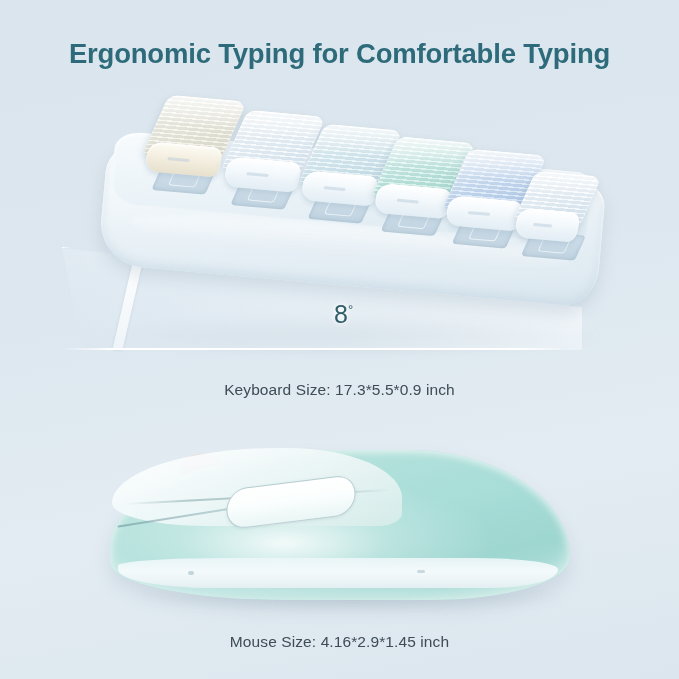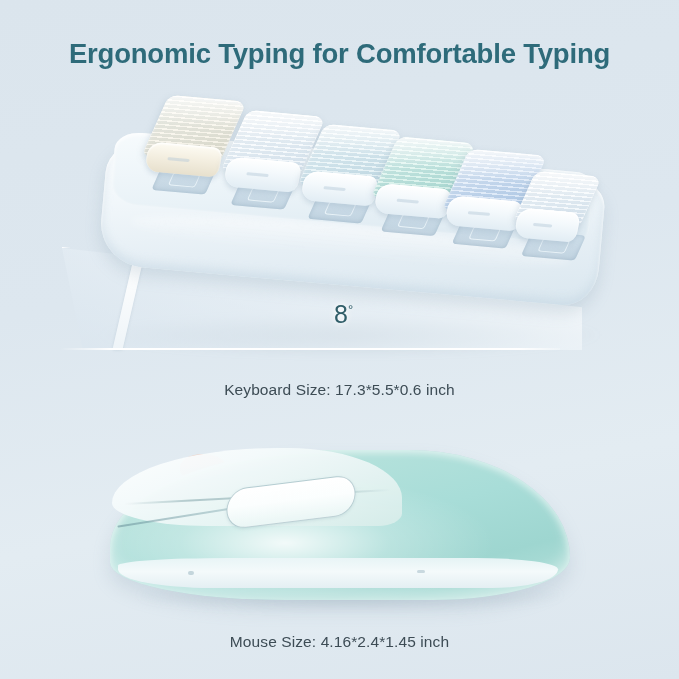--- a/index.html
+++ b/index.html
@@ -466,27 +466,27 @@
       </div>
     </div>
 
     <div class="angle-badge">
       <span>8</span><span class="deg">°</span>
     </div>
 
     <div class="kb-desk-line"></div>
   </div>
 
-  <div class="caption kb">Keyboard Size: 17.3*5.5*0.6 inch</div>
+  <div class="caption kb">Keyboard Size: 17.3*5.5*0.9 inch</div>
 
   <div class="ms-stage">
     <div class="ms-shadow"></div>
     <div class="ms-wheel"></div>
     <div class="ms-shell"></div>
     <div class="ms-topcover"></div>
     <div class="ms-seam"></div>
     <div class="ms-sidebtn"></div>
     <div class="ms-base"></div>
   </div>
 
-  <div class="caption ms">Mouse Size: 4.16*2.4*1.45 inch</div>
+  <div class="caption ms">Mouse Size: 4.16*2.9*1.45 inch</div>
 
 </div>
 
 </body></html>

